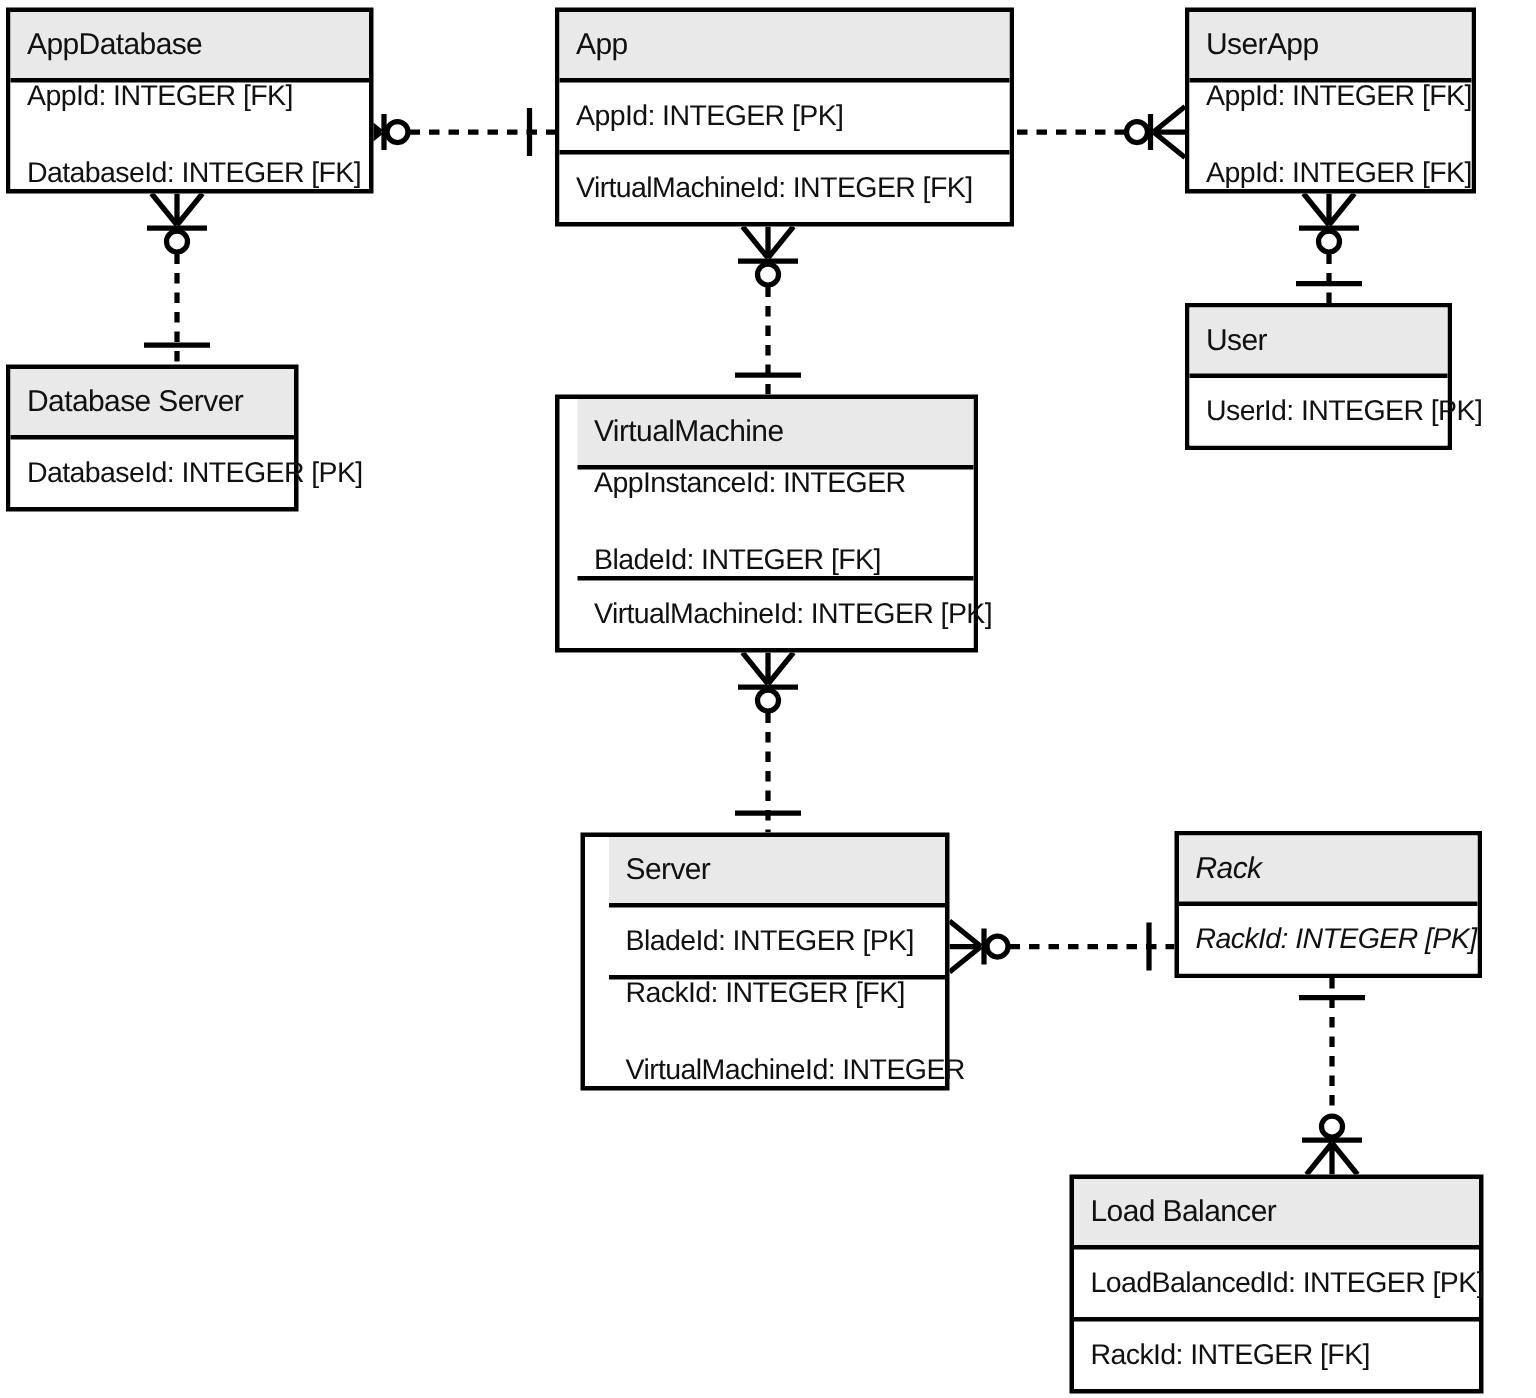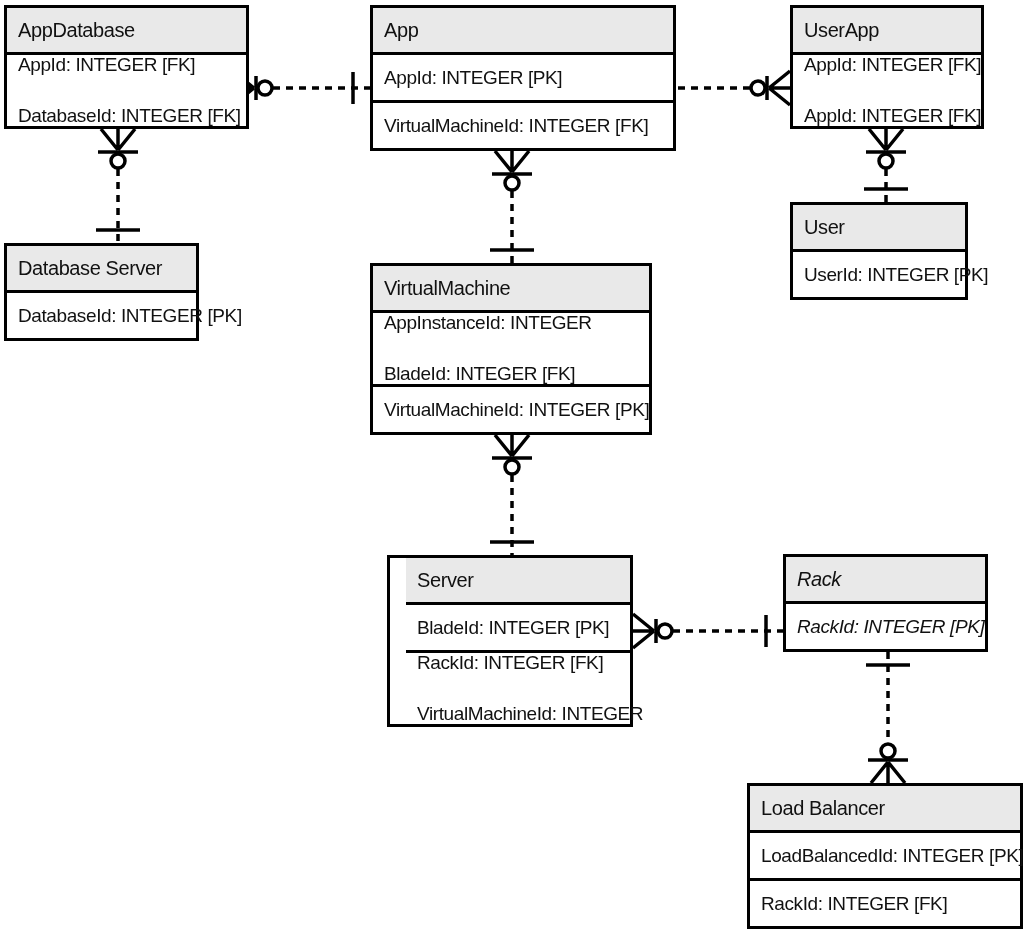--- a/index.html
+++ b/index.html
@@ -56,24 +56,24 @@
     letter-spacing: -0.4px;
     color: #111;
     white-space: nowrap;
   }
   
   .e0 { left: 4px;   top: 5px;   width: 245px; }
   .e1 { left: 370px; top: 5px;   width: 306px; }
   .e2 { left: 790px; top: 5px;   width: 194px; text-align: right; }
   .e3 { left: 790px; top: 202px; width: 178px; }
   .e4 { left: 4px;   top: 243px; width: 195px; }
-  .e5 { left: 370px; top: 263px; width: 282px; }
+  .e5 { left: 370px; top: 263px; width: 282px; padding-left: 12px; }
   .e6 { left: 387px; top: 555px; width: 246px; padding-left: 16px; }
   .e7 { left: 783px; top: 554px; width: 205px; font-style: italic; }
-  .e8 { left: 747px; top: 783px; width: 276px; }
+  .e8 { left: 713px; top: 783px; width: 276px; }
 
   .wire  { stroke: #000; stroke-width: 3.5; fill: none; }
   .dash  { stroke-dasharray: 7 6; }
   .dot   { stroke: #000; stroke-width: 3.5; fill: #fff; }
 </style>
 </head>
 <body>
 
 <div id="canvas">
 

